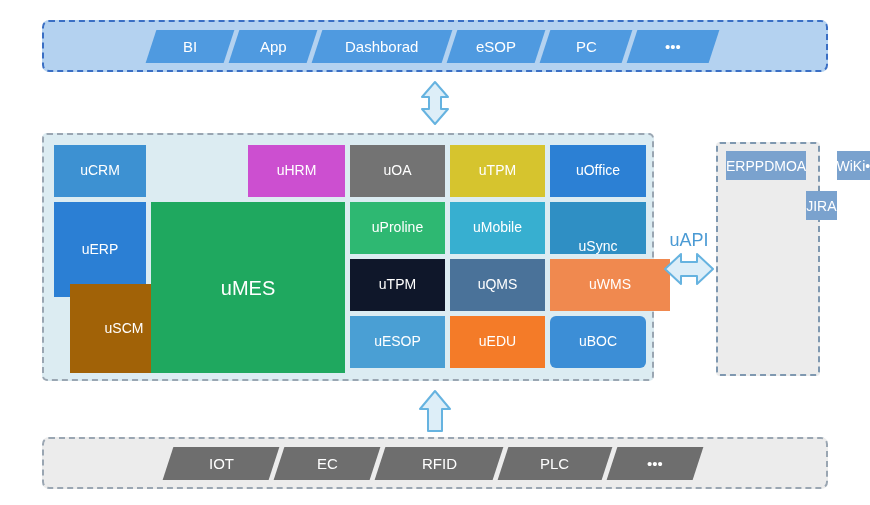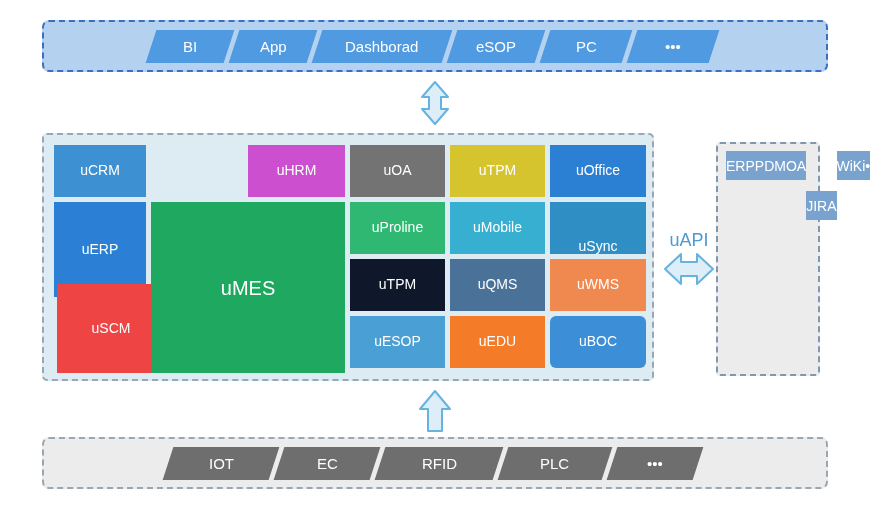--- a/index.html
+++ b/index.html
@@ -182,42 +182,42 @@
       </div>
       <div class="tile" style="left: 396px; top: 0px; width: 95px; height: 52px; background: rgb(214, 196, 46);">
         <span>uTPM</span>
       </div>
       <div class="tile" style="left: 496px; top: 0px; width: 96px; height: 52px; background: rgb(44, 128, 212);">
         <span>uOffice</span>
       </div>
       <div class="tile" style="left: 0px; top: 57px; width: 92px; height: 95px; background: rgb(43, 127, 212);">
         <span>uERP</span>
       </div>
-      <div class="tile" style="left: 3px; top: 139px; width: 108px; height: 89px; background: #ef4444;">
+      <div class="tile" style="left: 16px; top: 139px; width: 108px; height: 89px; background: #a16207;">
         <span>uSCM</span>
       </div>
       <div class="tile tile-big" style="left: 97px; top: 57px; width: 194px; height: 171px; background: rgb(31, 168, 95);">
         <span>uMES</span>
       </div>
       <div class="tile" style="left: 296px; top: 57px; width: 95px; height: 52px; background: rgb(46, 184, 114);">
         <span>uProline</span>
       </div>
       <div class="tile" style="left: 396px; top: 57px; width: 95px; height: 52px; background: rgb(55, 175, 208);">
         <span>uMobile</span>
       </div>
       <div class="tile" style="left: 496px; top: 57px; width: 96px; height: 52px; background: rgb(47, 143, 196); align-items: flex-end;">
         <span>uSync</span>
       </div>
       <div class="tile" style="left: 296px; top: 114px; width: 95px; height: 52px; background: #0f172a;">
         <span>uTPM</span>
       </div>
       <div class="tile" style="left: 396px; top: 114px; width: 95px; height: 52px; background: rgb(74, 114, 153);">
         <span>uQMS</span>
       </div>
-      <div class="tile" style="left: 496px; top: 114px; width: 96px; height: 52px; background: rgb(240, 137, 79);">
+      <div class="tile" style="left: 496px; top: 114px; width: 120px; height: 52px; background: rgb(240, 137, 79);">
         <span>uWMS</span>
       </div>
       <div class="tile" style="left: 296px; top: 171px; width: 95px; height: 52px; background: rgb(74, 159, 212);">
         <span>uESOP</span>
       </div>
       <div class="tile" style="left: 396px; top: 171px; width: 95px; height: 52px; background: rgb(244, 123, 40);">
         <span>uEDU</span>
       </div>
       <div class="tile" style="left: 496px; top: 171px; width: 96px; height: 52px; background: rgb(60, 142, 214); border-radius: 6px;">
         <span>uBOC</span>

